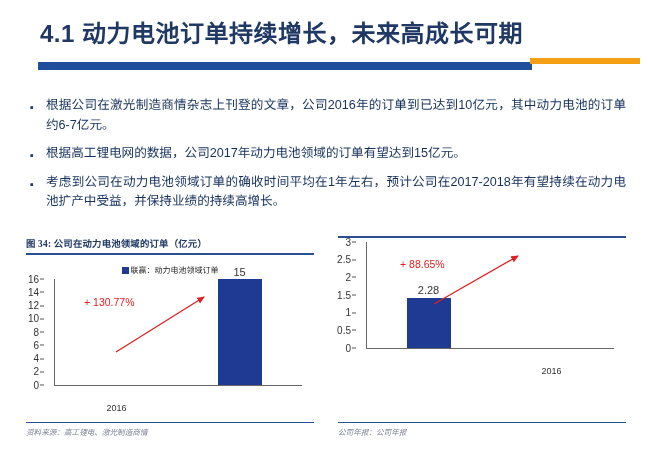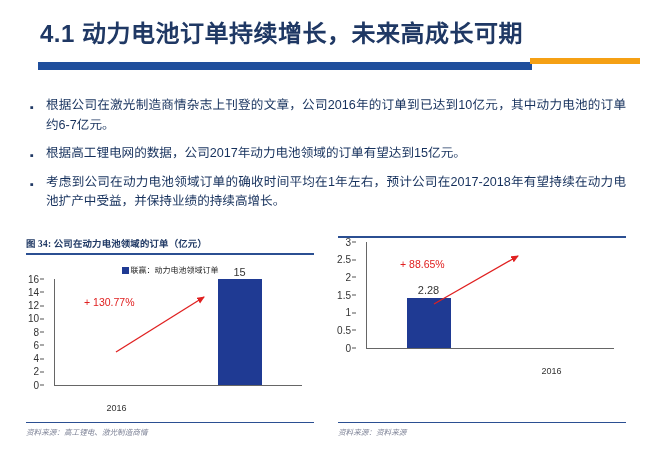--- a/index.html
+++ b/index.html
@@ -383,17 +383,17 @@
         </svg>
 
         <div class="growth-note" style="left:62px; top:16px;">+ 88.65%</div>
 
         <div class="x-labels">
           <div class="x-label x1">2016</div>
         </div>
       </div>
 
       <div class="foot-rule"></div>
-      <div class="panel-source">资料来源：资料来源</div>
+      <div class="panel-source">公司年报：公司年报</div>
     </div>
 
   </div>
 </div>
 
 </body></html>

